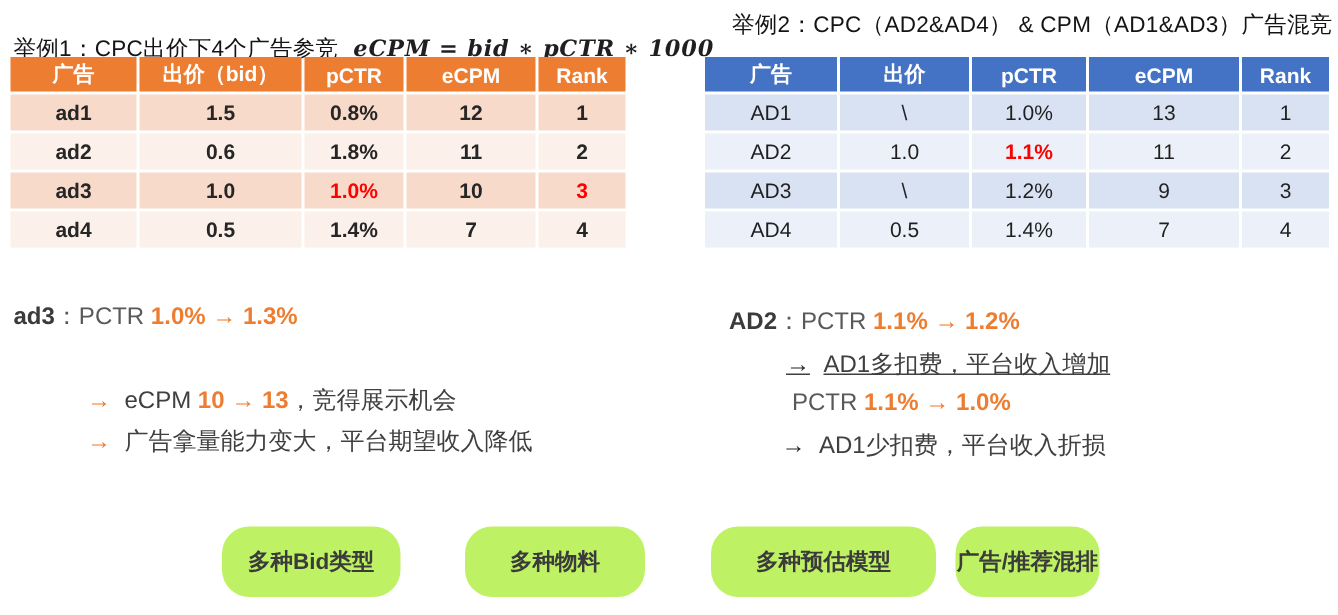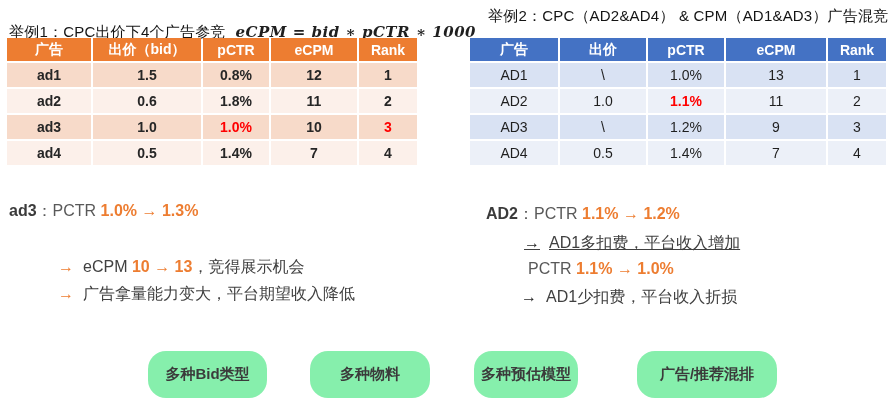--- a/index.html
+++ b/index.html
@@ -31,21 +31,21 @@
   .red { color:#FF0000 !important; font-weight:bold !important; }
   
   .note-line { position:absolute; font-size:16px; color:#404040; white-space:nowrap; }
   .note-label { font-weight:bold; color:#3b3b3b; }
   .note-sep { color:#595959; }
   .orange { color:#ED7D31; font-weight:bold; }
   .arrow-orange { color:#ED7D31; font-weight:bold; margin-right:9px; }
   .arrow-dark { color:#262626; font-weight:bold; margin-right:9px; }
   
   .pill {
-    position:absolute; top:351px; height:47px; background:#86efac; border-radius:18px;
+    position:absolute; top:351px; height:47px; background:#bef264; border-radius:18px;
     display:flex; align-items:center; justify-content:center;
     font-weight:bold; font-size:15px; color:#3b3b3b; white-space:nowrap;
   }
 </style>
 </head>
 <body>
 
 <div class="canvas">
 
   <div class="title-row" style="left:9px;margin-top:16px;">
@@ -177,20 +177,20 @@
   <div class="note-line" style="left:521px; top:287px;">
     <span class="arrow-dark">→</span><span>AD1少扣费，平台收入折损</span>
   </div>
 
   <div class="pill" style="left:148px; width:119px;">
     <span>多种Bid类型</span>
   </div>
   <div class="pill" style="left:310px; width:120px;">
     <span>多种物料</span>
   </div>
-  <div class="pill" style="left:474px; width:104px;">
+  <div class="pill" style="left:474px; width:150px;">
     <span>多种预估模型</span>
   </div>
-  <div class="pill" style="left:637px; width:140px;">
+  <div class="pill" style="left:637px; width:96px;">
     <span>广告/推荐混排</span>
   </div>
 
 </div>
 
 </body></html>

